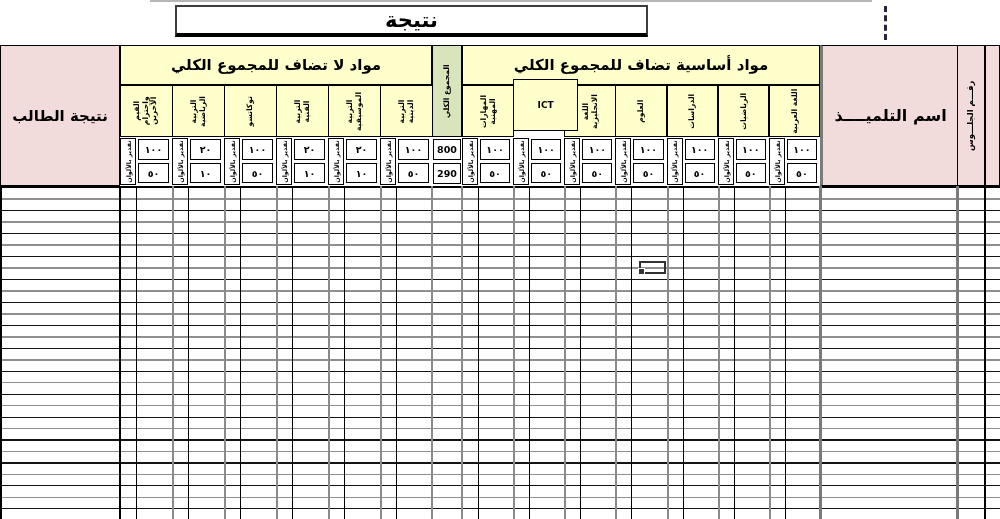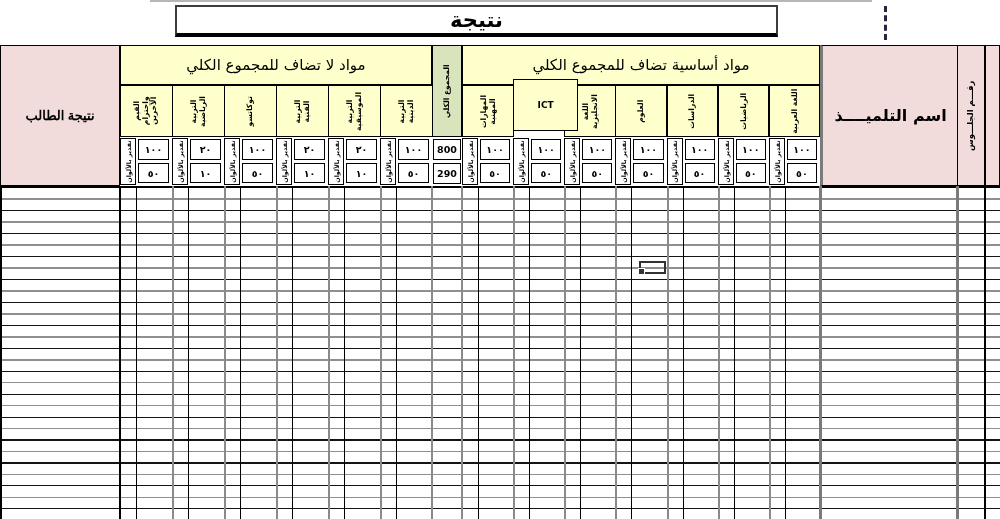--- a/index.html
+++ b/index.html
@@ -4,31 +4,31 @@
 <style>
   html,body{margin:0;padding:0;background:#fff;}
   body{font-family:"DejaVu Sans",sans-serif;}
   .sheet{position:relative;width:1000px;height:519px;background:#fff;overflow:hidden;direction:ltr;}
   .abs{position:absolute;box-sizing:border-box;}
   .cell{display:flex;align-items:center;justify-content:center;text-align:center;direction:rtl;}
   .pink{background:#f2dcdb;}
   .yellow{background:#ffffcc;}
   .green{background:#d7e4bc;}
   .bd{border:1px solid #000;}
-  .title-cell{left:175px;top:5px;width:603px;height:32px;border:2px solid #3c3c3c;border-bottom:4px solid #000;
+  .title-cell{left:175px;top:5px;width:473px;height:32px;border:2px solid #3c3c3c;border-bottom:4px solid #000;
               background:#fff;font-size:21px;font-weight:bold;}
   .top-streak{left:150px;top:0;width:722px;height:2px;background:#b6b6b6;}
   .page-break{left:884px;top:6px;width:0;height:34px;border-left:3px dashed #252540;}
   .vrot{transform:rotate(-90deg);white-space:nowrap;direction:rtl;text-align:center;line-height:1.12;}
   .vrot.wrap{white-space:normal;}
   .subject-name{font-size:7.6px;font-weight:bold;}
   .grade-lbl{font-size:6.3px;font-weight:bold;}
   .numbox{position:absolute;box-sizing:border-box;border:1px solid #000;background:#fff;display:flex;
           align-items:center;justify-content:center;font-size:9.5px;font-weight:bold;direction:ltr;}
-  .group-title{font-size:15px;font-weight:normal;}
+  .group-title{font-size:15px;font-weight:bold;}
   .big-label{font-weight:bold;}
   .vline{position:absolute;}
   .data-grid{left:0;top:186px;width:1000px;height:333px;border-top:2.5px solid #000;
     background-image:repeating-linear-gradient(to bottom,
       transparent 0px, transparent 10.2px,
       #8f8f8f 10.2px, #8f8f8f 11.8px,
       transparent 11.8px, transparent 21.9px,
       #141414 21.9px, #141414 22.96px);}
   .selected-cell{left:639px;top:261px;width:27px;height:13px;border:2px solid #333;background:transparent;}
   .fill-handle{position:absolute;left:-3px;bottom:-3px;width:5px;height:5px;background:#333;border:1px solid #fff;}
@@ -38,21 +38,21 @@
 
 <div class="sheet">
   <div class="abs top-streak"></div>
   <div class="abs cell title-cell">
     <span>نتيجة</span>
   </div>
   <div class="abs page-break"></div>
 
   <div class="abs" id="thead" style="left:0;top:0;width:1000px;height:519px;">
       <div class="abs cell pink bd" style="left: 0px; top: 45px; width: 120px; height: 141px;">
-        <div class="big-label" style="font-size: 13px; font-family: Liberation Serif, serif;">نتيجة الطالب</div>
+        <div class="big-label" style="font-size: 15px;">نتيجة الطالب</div>
       </div>
       <div class="abs cell pink bd" style="left: 820px; top: 45px; width: 141px; height: 141px; border-left: 3px solid rgb(122, 122, 122); border-right: 3px solid rgb(122, 122, 122);">
         <div class="big-label" style="font-size: 16px;">اسم التلميــــذ</div>
       </div>
       <div class="abs cell pink bd" style="left: 957px; top: 45px; width: 28px; height: 141px;">
         <div class="vrot big-label" style="font-size: 8.5px;">رقـــم الجلـــوس</div>
       </div>
       <div class="abs cell pink bd" style="left: 985px; top: 45px; width: 15px; height: 141px;"></div>
       <div class="abs cell yellow bd" style="left: 120px; top: 45px; width: 312px; height: 40px;">
         <div class="group-title">مواد لا تضاف للمجموع الكلي</div>

